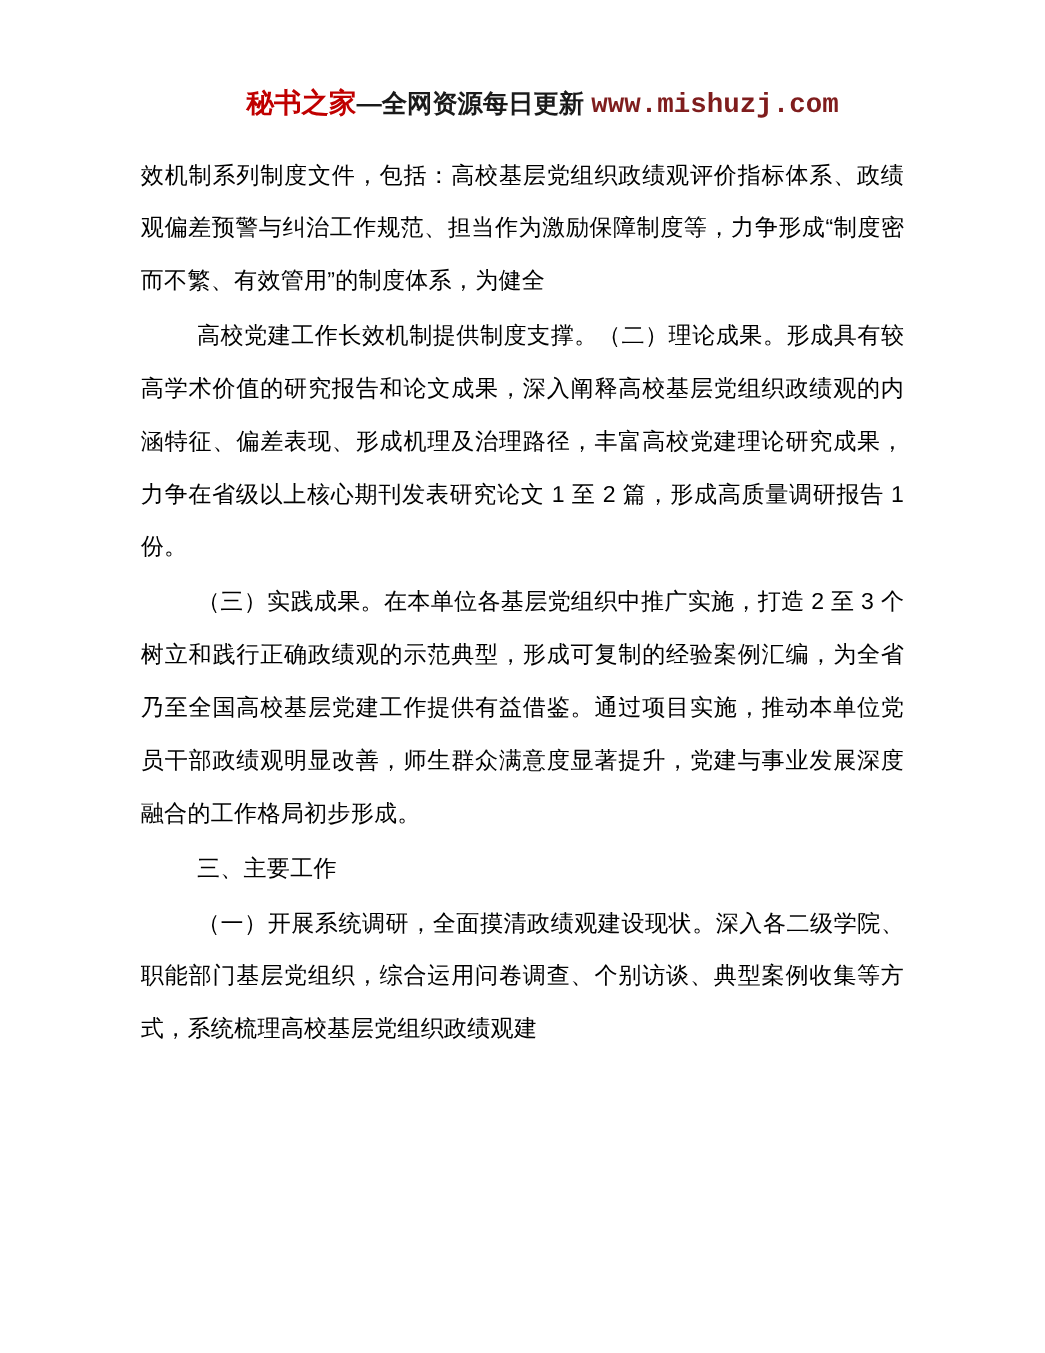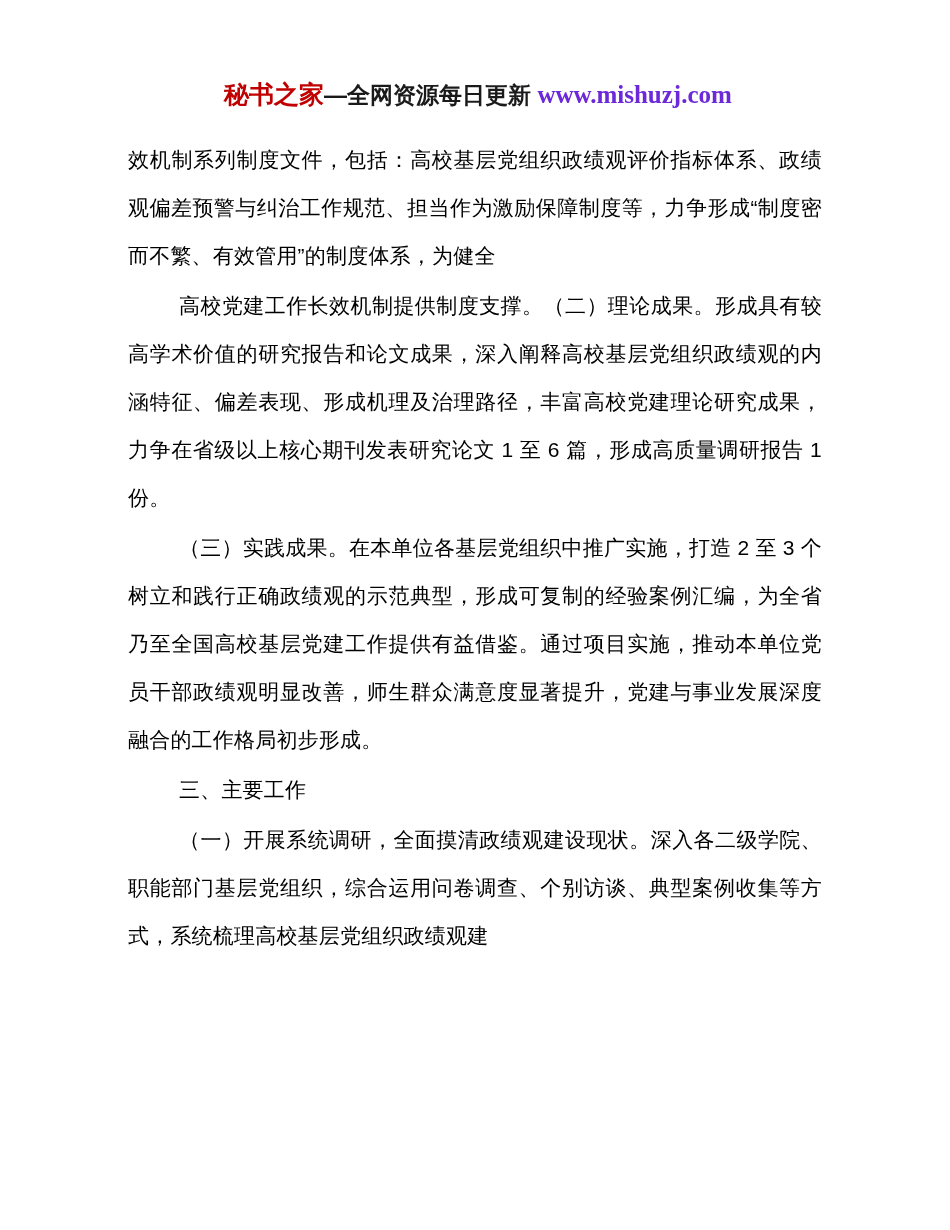--- a/index.html
+++ b/index.html
@@ -36,22 +36,22 @@
     font-weight: bold;
   }
   .wm-mid {
     color: #1a1a1a;
     font-family: "Liberation Sans", sans-serif;
     font-weight: bold;
     font-size: 23px;
     text-align: right;
   }
   .wm-url {
-    color: #6d28d9;
-    font-family: Liberation Serif, serif;
+    color: #7f1d1d;
+    font-family: Liberation Mono, monospace;
     font-weight: bold;
     font-size: 25px;
   }
   .body-text {
     position: absolute;
     top: 136px;
     left: 128px;
     width: 694px;
   }
   .para {
@@ -72,19 +72,19 @@
 <body>
 
 <div class="page">
 
   <div class="watermark">
     <span class="wm-brand">秘书之家</span><span class="wm-mid">—全网资源每日更新 </span><span class="wm-url">www.mishuzj.com</span>
   </div>
 
   <div class="body-text">
     <p class="para">效机制系列制度文件，包括：高校基层党组织政绩观评价指标体系、政绩观偏差预警与纠治工作规范、担当作为激励保障制度等，力争形成“制度密而不繁、有效管用”的制度体系，为健全</p>
-    <p class="para indent">高校党建工作长效机制提供制度支撑。（二）理论成果。形成具有较高学术价值的研究报告和论文成果，深入阐释高校基层党组织政绩观的内涵特征、偏差表现、形成机理及治理路径，丰富高校党建理论研究成果，力争在省级以上核心期刊发表研究论文 1 至 6 篇，形成高质量调研报告 1 份。</p>
+    <p class="para indent">高校党建工作长效机制提供制度支撑。（二）理论成果。形成具有较高学术价值的研究报告和论文成果，深入阐释高校基层党组织政绩观的内涵特征、偏差表现、形成机理及治理路径，丰富高校党建理论研究成果，力争在省级以上核心期刊发表研究论文 1 至 2 篇，形成高质量调研报告 1 份。</p>
     <p class="para indent">（三）实践成果。在本单位各基层党组织中推广实施，打造 2 至 3 个树立和践行正确政绩观的示范典型，形成可复制的经验案例汇编，为全省乃至全国高校基层党建工作提供有益借鉴。通过项目实施，推动本单位党员干部政绩观明显改善，师生群众满意度显著提升，党建与事业发展深度融合的工作格局初步形成。</p>
     <p class="para indent">三、主要工作</p>
     <p class="para indent">（一）开展系统调研，全面摸清政绩观建设现状。深入各二级学院、职能部门基层党组织，综合运用问卷调查、个别访谈、典型案例收集等方式，系统梳理高校基层党组织政绩观建</p>
   </div>
 
 </div>
 
 </body></html>

